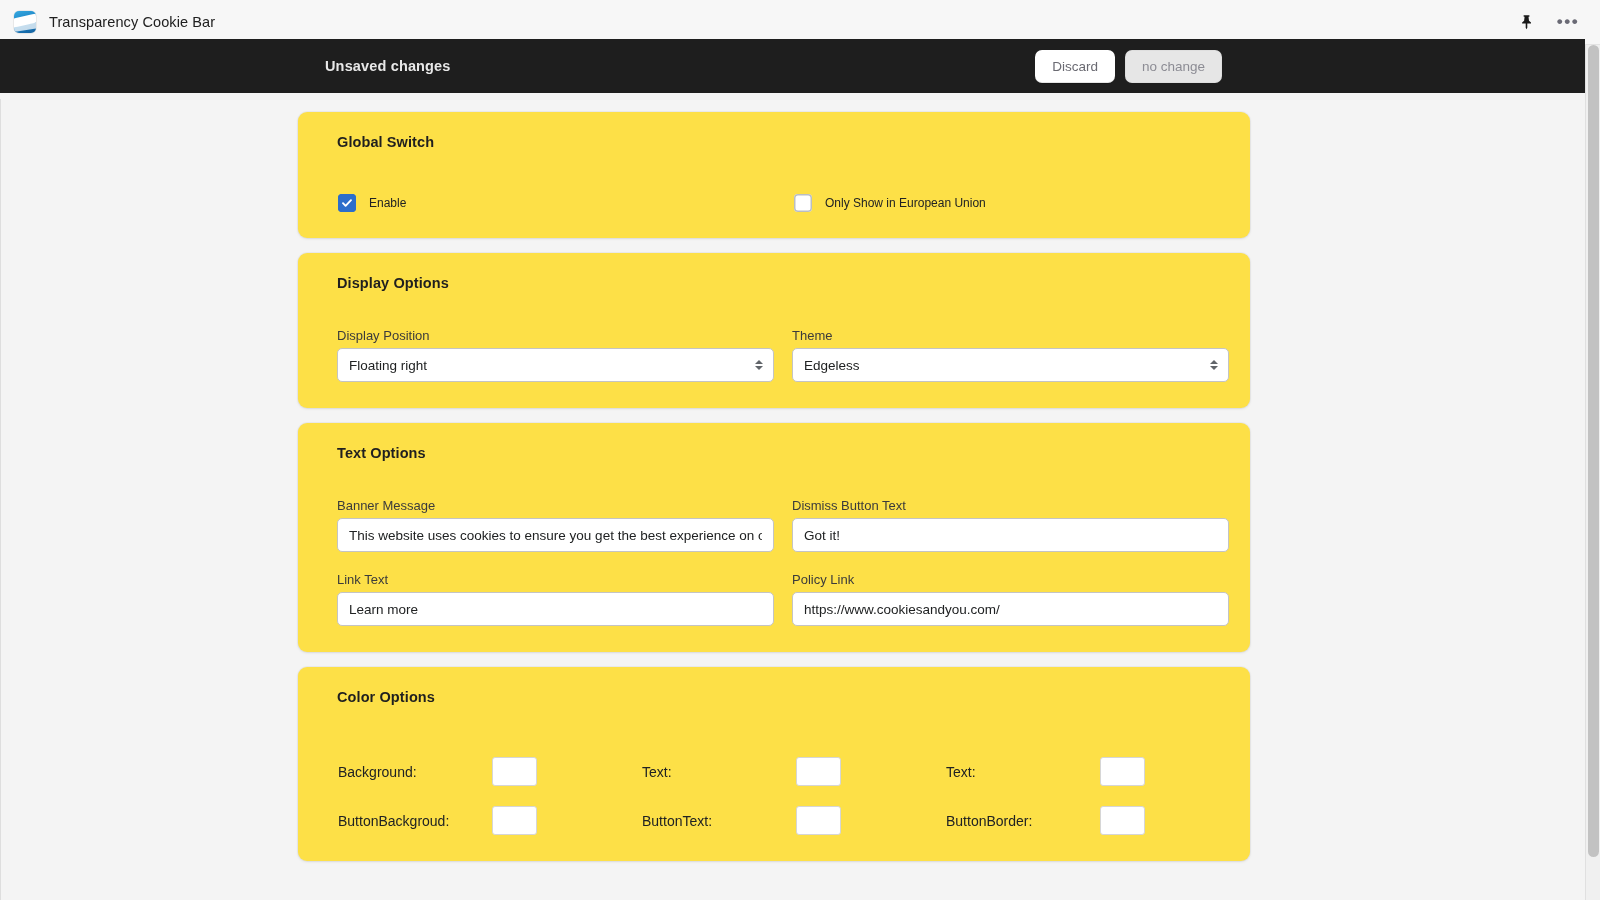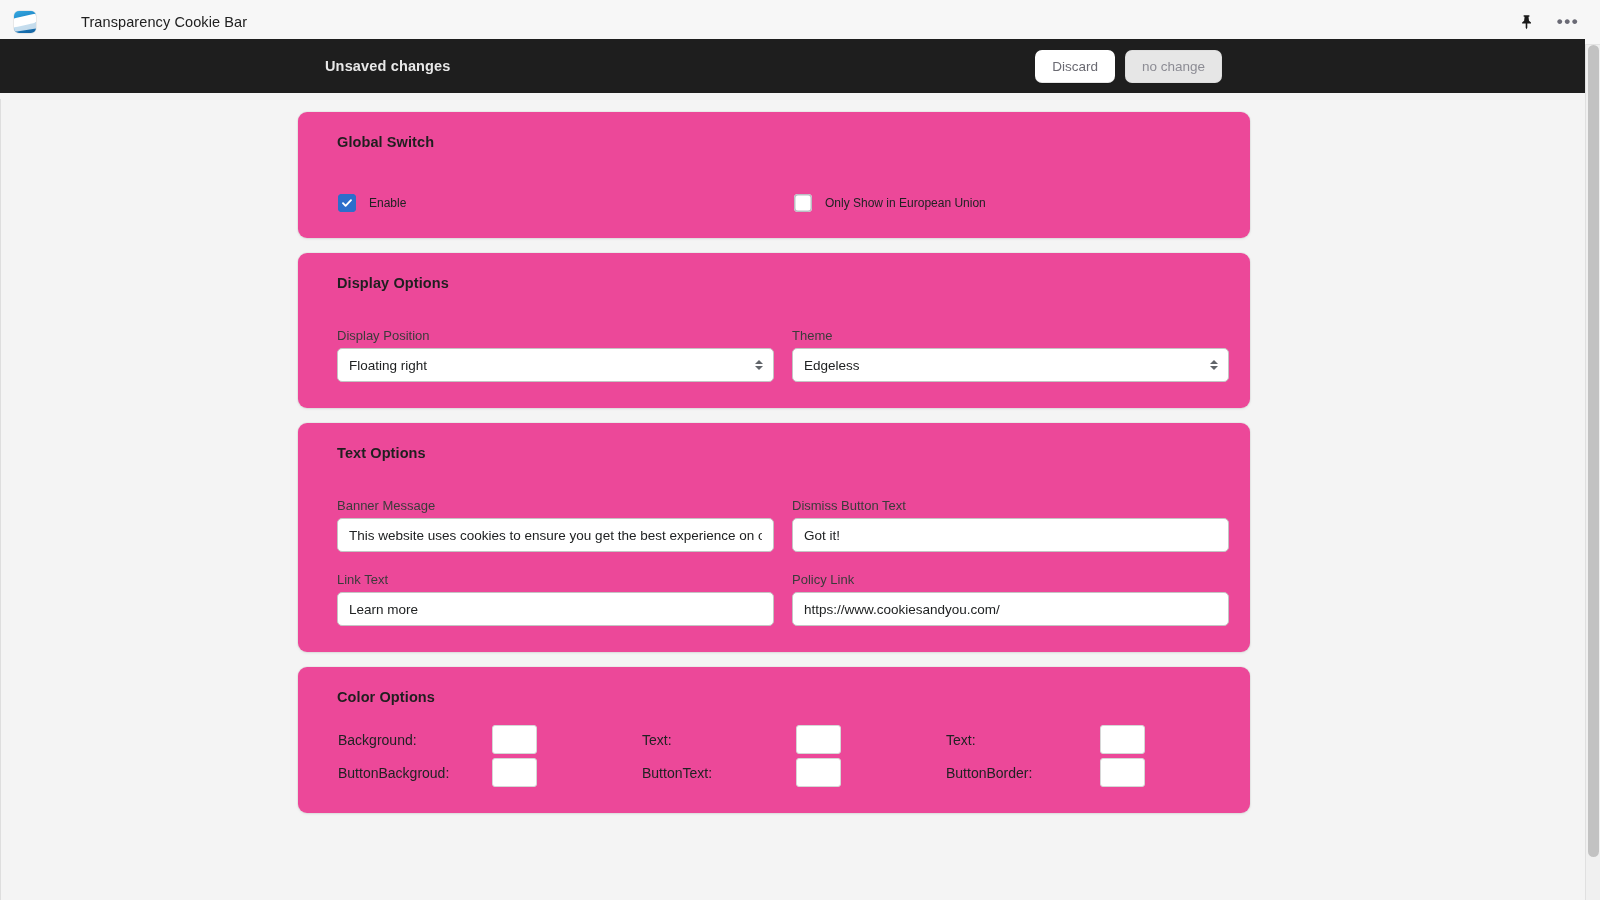--- a/index.html
+++ b/index.html
@@ -16,21 +16,20 @@
   #app-bar {
     position: absolute;
     top: 0; left: 0;
     width: 1600px;
     height: 45px;
     background: #f7f7f7;
     border-bottom: 1px solid #e3e3e3;
     display: flex;
     align-items: center;
     padding: 0 14px;
-    gap: 32px;
   }
   #app-icon {
     width: 22px; height: 22px;
     border-radius: 5px;
     background: linear-gradient(160deg, #36a9e1 0%, #1a7fc1 55%, #1763a0 100%);
     flex: 0 0 auto;
     position: relative;
     overflow: hidden;
     box-shadow: 0 0 0 0.5px rgba(0,0,0,.12);
   }
@@ -140,21 +139,21 @@
     display: flex;
     flex-direction: column;
     align-items: flex-start;
   }
 
   
   .card {
     width: 952px;
     margin-left: 297px;
     margin-bottom: 15px;
-    background: #ec4899;
+    background: #fde047;
     border-radius: 9px;
     box-shadow: 0 0 0 1px rgba(0,0,0,.035), 0 1px 3px rgba(0,0,0,.08);
     padding: 22px 39px 26px 39px;
   }
   .card-title {
     font-size: 14.5px;
     font-weight: 700;
     color: #1f1f1f;
     letter-spacing: .1px;
   }
@@ -238,22 +237,22 @@
     border-left: 4px solid transparent;
     border-right: 4px solid transparent;
   }
   .sel-arrows .up { border-bottom: 4.5px solid #61656a; }
   .sel-arrows .dn { border-top: 4.5px solid #61656a; }
 
   
   .color-grid {
     display: grid;
     grid-template-columns: 304px 304px 266px;
-    row-gap: 4px;
-    margin-top: 20px;
+    row-gap: 20px;
+    margin-top: 52px;
     padding-left: 1px;
   }
   .color-item {
     display: flex;
     align-items: center;
   }
   .color-label {
     font-size: 14px;
     color: #202223;
     width: 154px;

